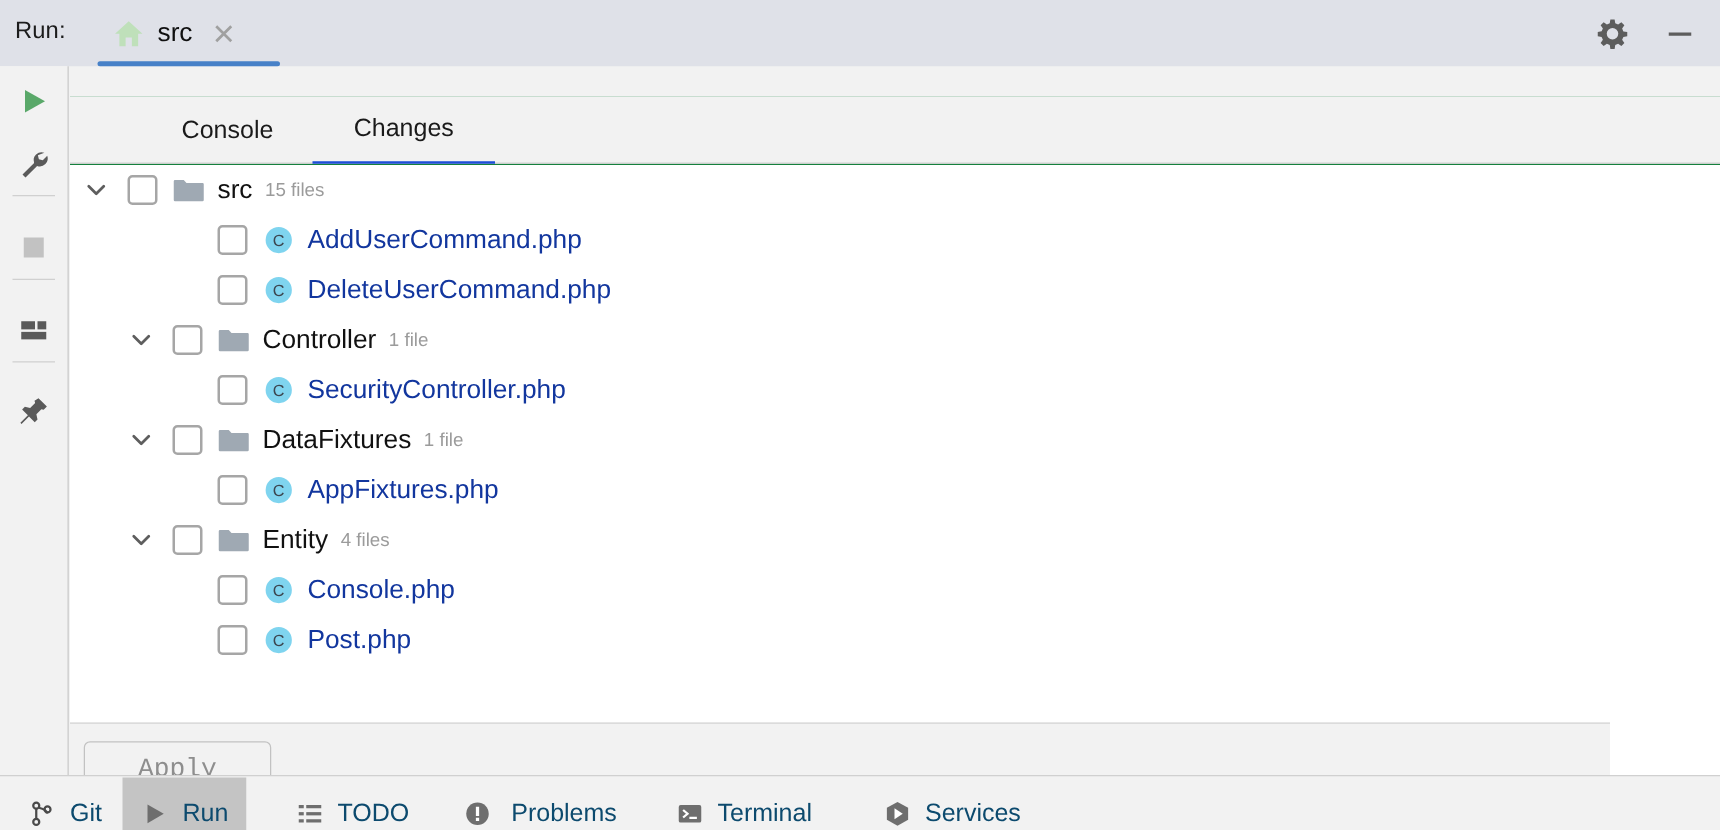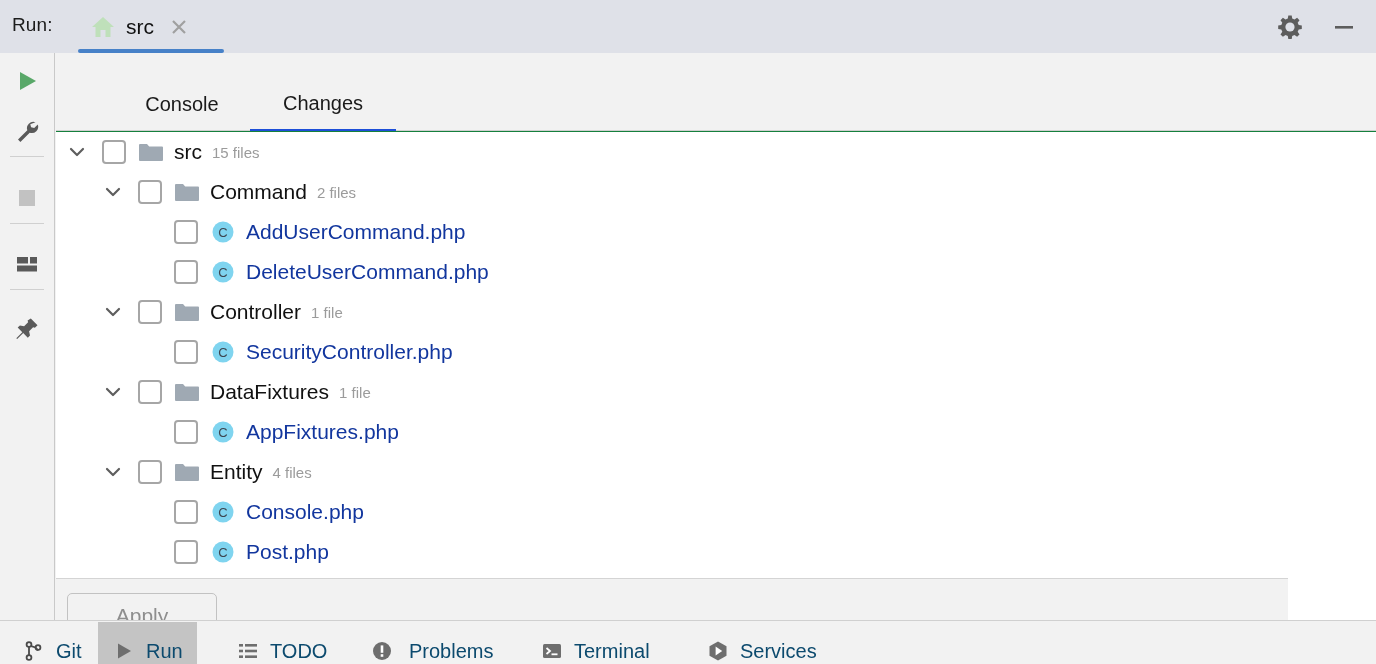--- a/index.html
+++ b/index.html
@@ -104,20 +104,21 @@
 
   .gap-s { width: 10px; flex: 0 0 auto; }
   .gap-m { width: 12px; flex: 0 0 auto; }
 
   
   .applybar {
     position: absolute; left: 0; bottom: 0; width: 1232px; height: 66px;
     background: #f2f2f2;
     border-top: 1px solid #d4d4d4;
     box-sizing: border-box;
+    font-family: Liberation Mono, monospace;
   }
   .apply-btn {
     position: absolute; left: 11px; top: 14px; width: 148px; height: 44px;
     border: 1px solid #c2c2c2; border-radius: 5px; background: #f2f2f2;
     color: #8e8e8e; font-size: 21px; font-family: inherit;
     display: flex; align-items: center; justify-content: center;
   }
 
   
   .statusbar {
@@ -251,38 +252,20 @@
           <span class="gap-m"></span>
           <span class="folder-ico"><svg width="26" height="20" viewBox="0 0 26 20">
               <path d="M1 3a1 1 0 0 1 1-1h7l2.2 2.4H24a1 1 0 0 1 1 1V18a1 1 0 0 1-1 1H2a1 1 0 0 1-1-1z" fill="#9fa9b3"></path>
             </svg></span>
           <span class="gap-s"></span>
           <span class="node-name">src</span>
           <span class="gap-s"></span>
           <span class="node-count">15 files</span>
         </div>
         <div class="row">
-          <div style="width: 44px; flex: 0 0 auto;"></div>
-          <span class="chev">
-            <svg width="20" height="20" viewBox="0 0 20 20">
-              <path d="M4 7 L10 13 L16 7" stroke="#5e5e5e" stroke-width="2.2" fill="none" stroke-linecap="round" stroke-linejoin="round"></path>
-            </svg>
-          </span>
-          <span class="gap-m"></span>
-          <span class="cbox"></span>
-          <span class="gap-m"></span>
-          <span class="folder-ico"><svg width="26" height="20" viewBox="0 0 26 20">
-              <path d="M1 3a1 1 0 0 1 1-1h7l2.2 2.4H24a1 1 0 0 1 1 1V18a1 1 0 0 1-1 1H2a1 1 0 0 1-1-1z" fill="#9fa9b3"></path>
-            </svg></span>
-          <span class="gap-s"></span>
-          <span class="node-name">Command</span>
-          <span class="gap-s"></span>
-          <span class="node-count">2 files</span>
-        </div>
-        <div class="row">
           <div style="width: 80px; flex: 0 0 auto;"></div>
           <span class="chev blank">
             <svg width="20" height="20" viewBox="0 0 20 20">
               <path d="M4 7 L10 13 L16 7" stroke="#5e5e5e" stroke-width="2.2" fill="none" stroke-linecap="round" stroke-linejoin="round"></path>
             </svg>
           </span>
           <span class="gap-m"></span>
           <span class="cbox"></span>
           <span class="gap-m"></span>
           <span class="php-ico"><svg width="26" height="26" viewBox="0 0 26 26">

